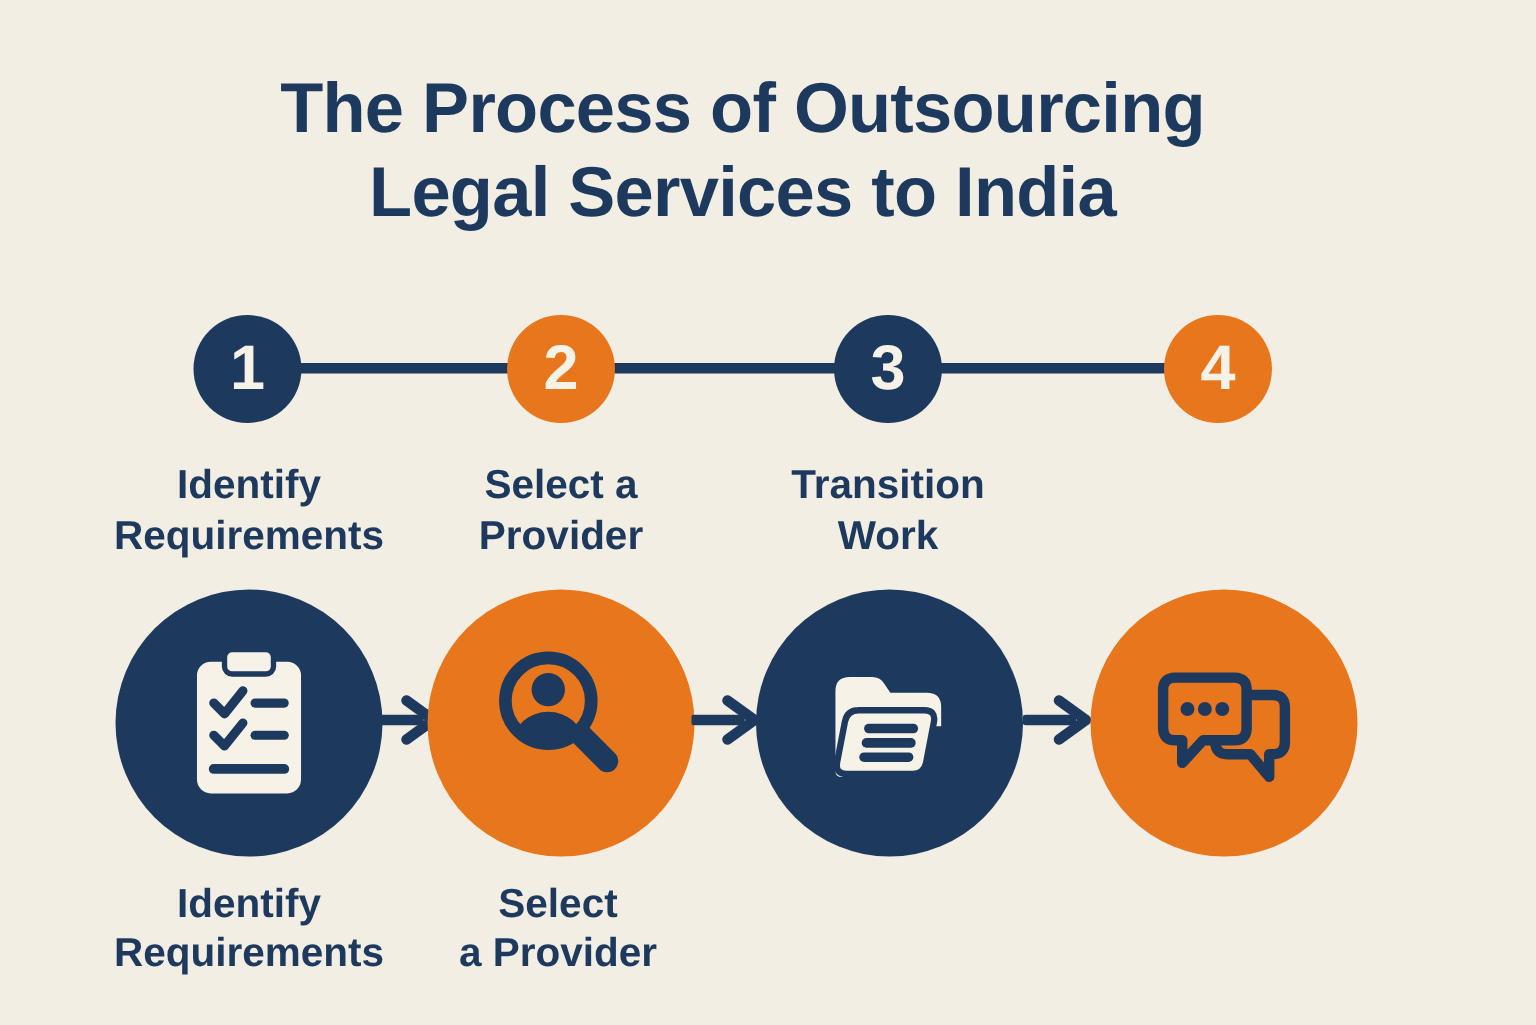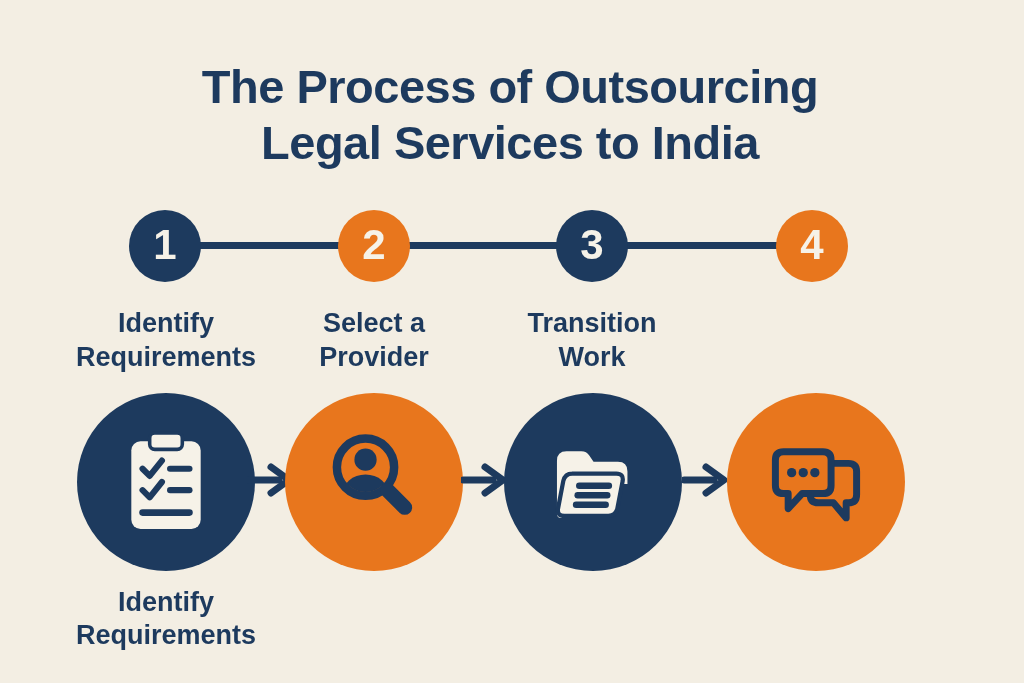--- a/index.html
+++ b/index.html
@@ -2,21 +2,21 @@
 <html style="--cream: #f3eee3; --navy: #1d3a5e; --orange: #e8761d; --paper: #f6f2e8;"><head>
 <meta charset="utf-8">
 <style>
   html,body{margin:0;padding:0;}
   body{font-family:"Liberation Sans","DejaVu Sans",sans-serif;background:var(--cream,#f3eee3);}
   .canvas{
     position:relative;width:1024px;height:683px;overflow:hidden;
     background:var(--cream,#f3eee3);
   }
   .title{
-    position:absolute;top:44px;left:0;width:990px;margin:15px;
+    position:absolute;top:44px;left:0;width:990px;margin:0;
     text-align:center;font-size:47px;line-height:56px;font-weight:700;
     letter-spacing:-0.5px;color:var(--navy,#1d3a5e);white-space:pre-line;
   }
   
   .tl-line{
     position:absolute;top:242px;left:165px;width:648px;height:7px;
     background:var(--navy,#1d3a5e);border-radius:3px;
   }
   .tl-circle{
     position:absolute;top:210px;width:72px;height:72px;border-radius:50%;
@@ -141,14 +141,16 @@
       <path class="i-orange-bubble" stroke-width="6" d="M52,26 h26 q7,0 7,7 v20 q0,7 -7,7 h-2 v13 l-11,-13 h-13 q-7,0 -7,-7 v-20 q0,-7 7,-7 z"></path>
       <path class="i-orange-bubble" stroke-width="6" d="M22,16 h34 q7,0 7,7 v22 q0,7 -7,7 h-18 l-12,13 v-13 h-4 q-7,0 -7,-7 v-22 q0,-7 7,-7 z"></path>
       <circle class="i-navy" cx="29" cy="34" r="4"></circle>
       <circle class="i-navy" cx="39" cy="34" r="4"></circle>
       <circle class="i-navy" cx="49" cy="34" r="4"></circle>
     </svg>
   </div>
 
   <div class="caption" style="left:166px">Identify
 Requirements</div>
+  <div class="caption" style="left:372px">Select
+a Provider</div>
 
 </div>
 
 </body></html>

